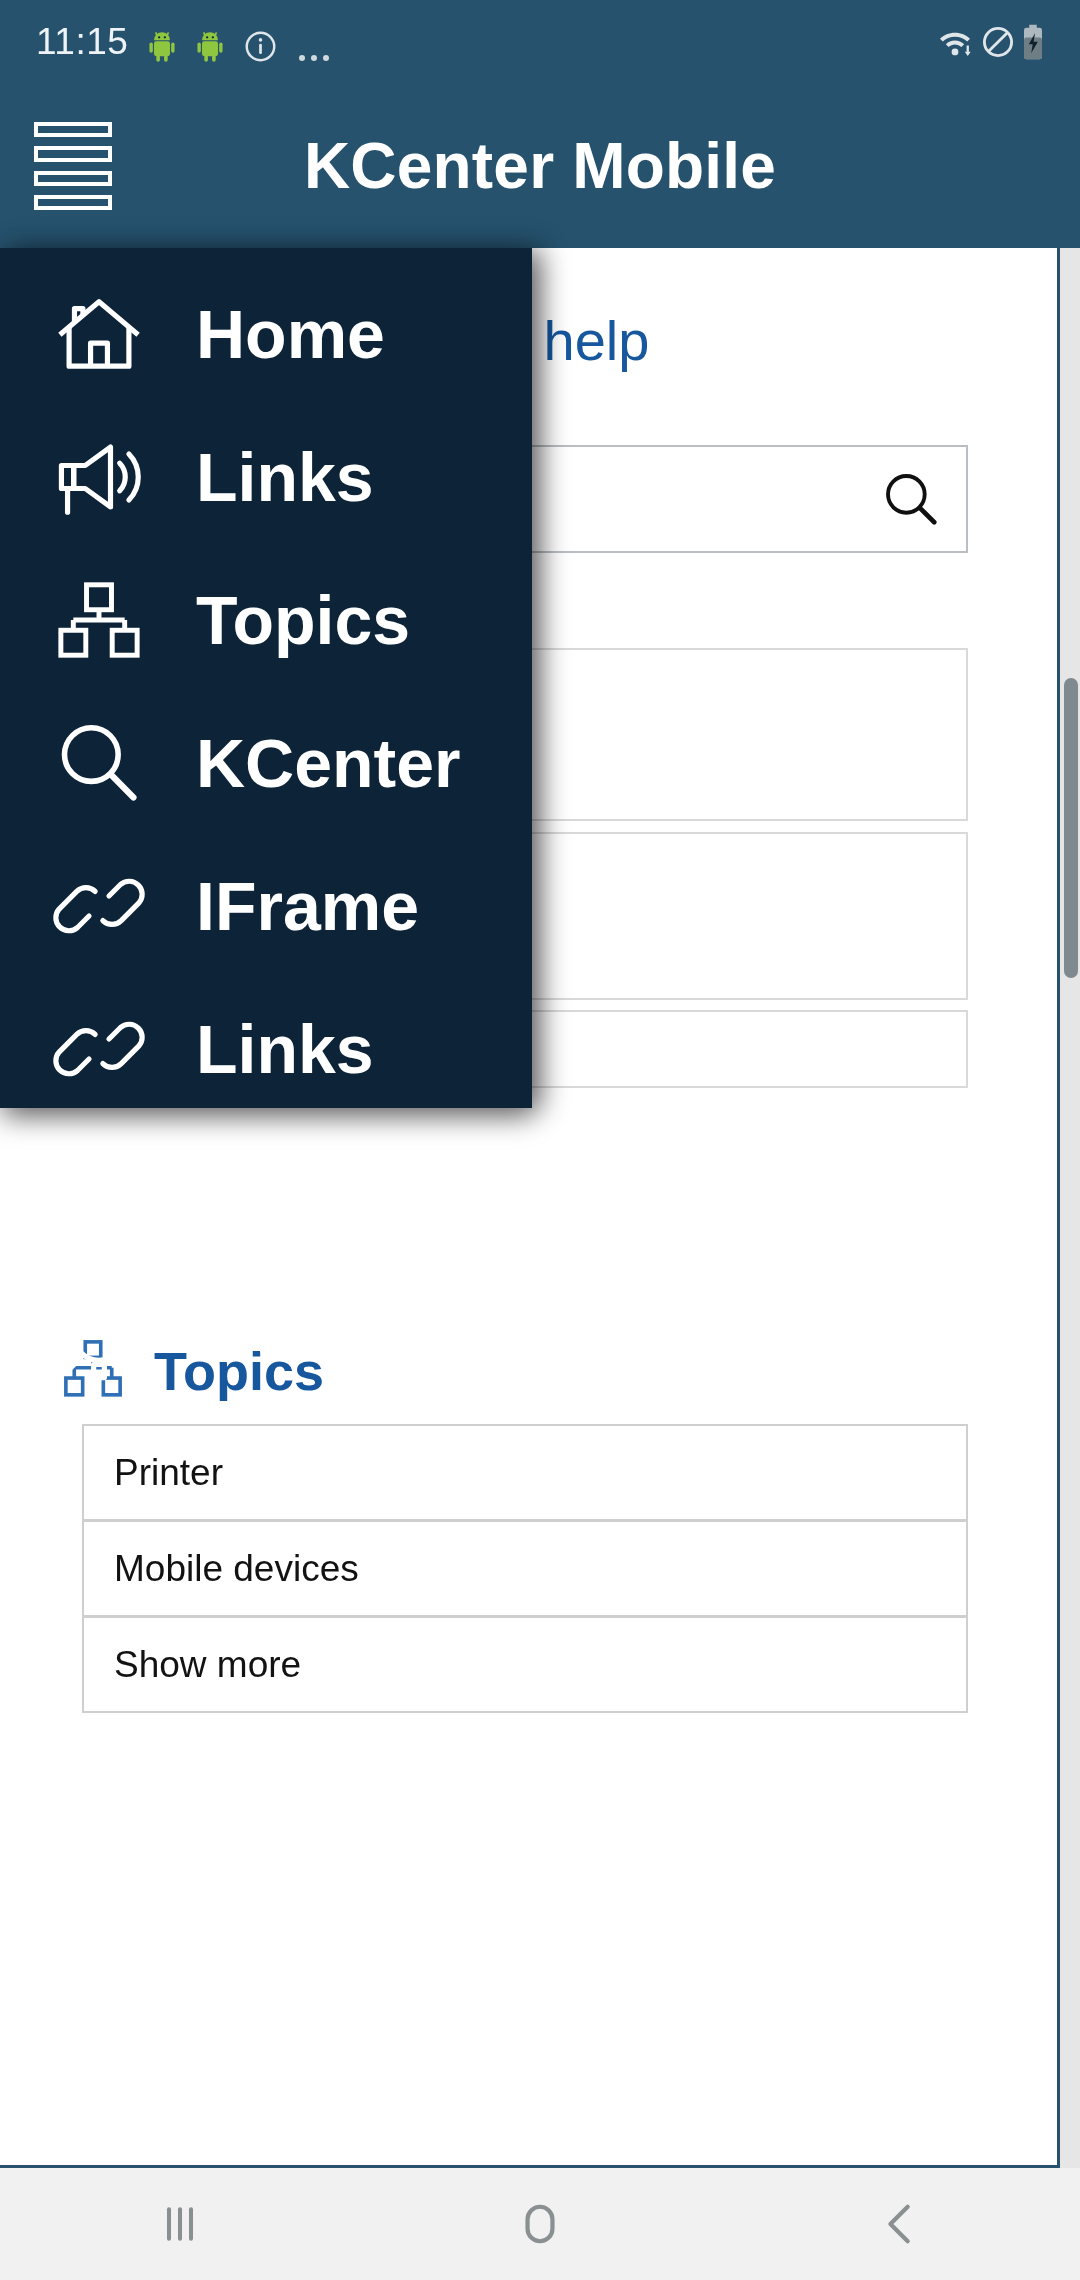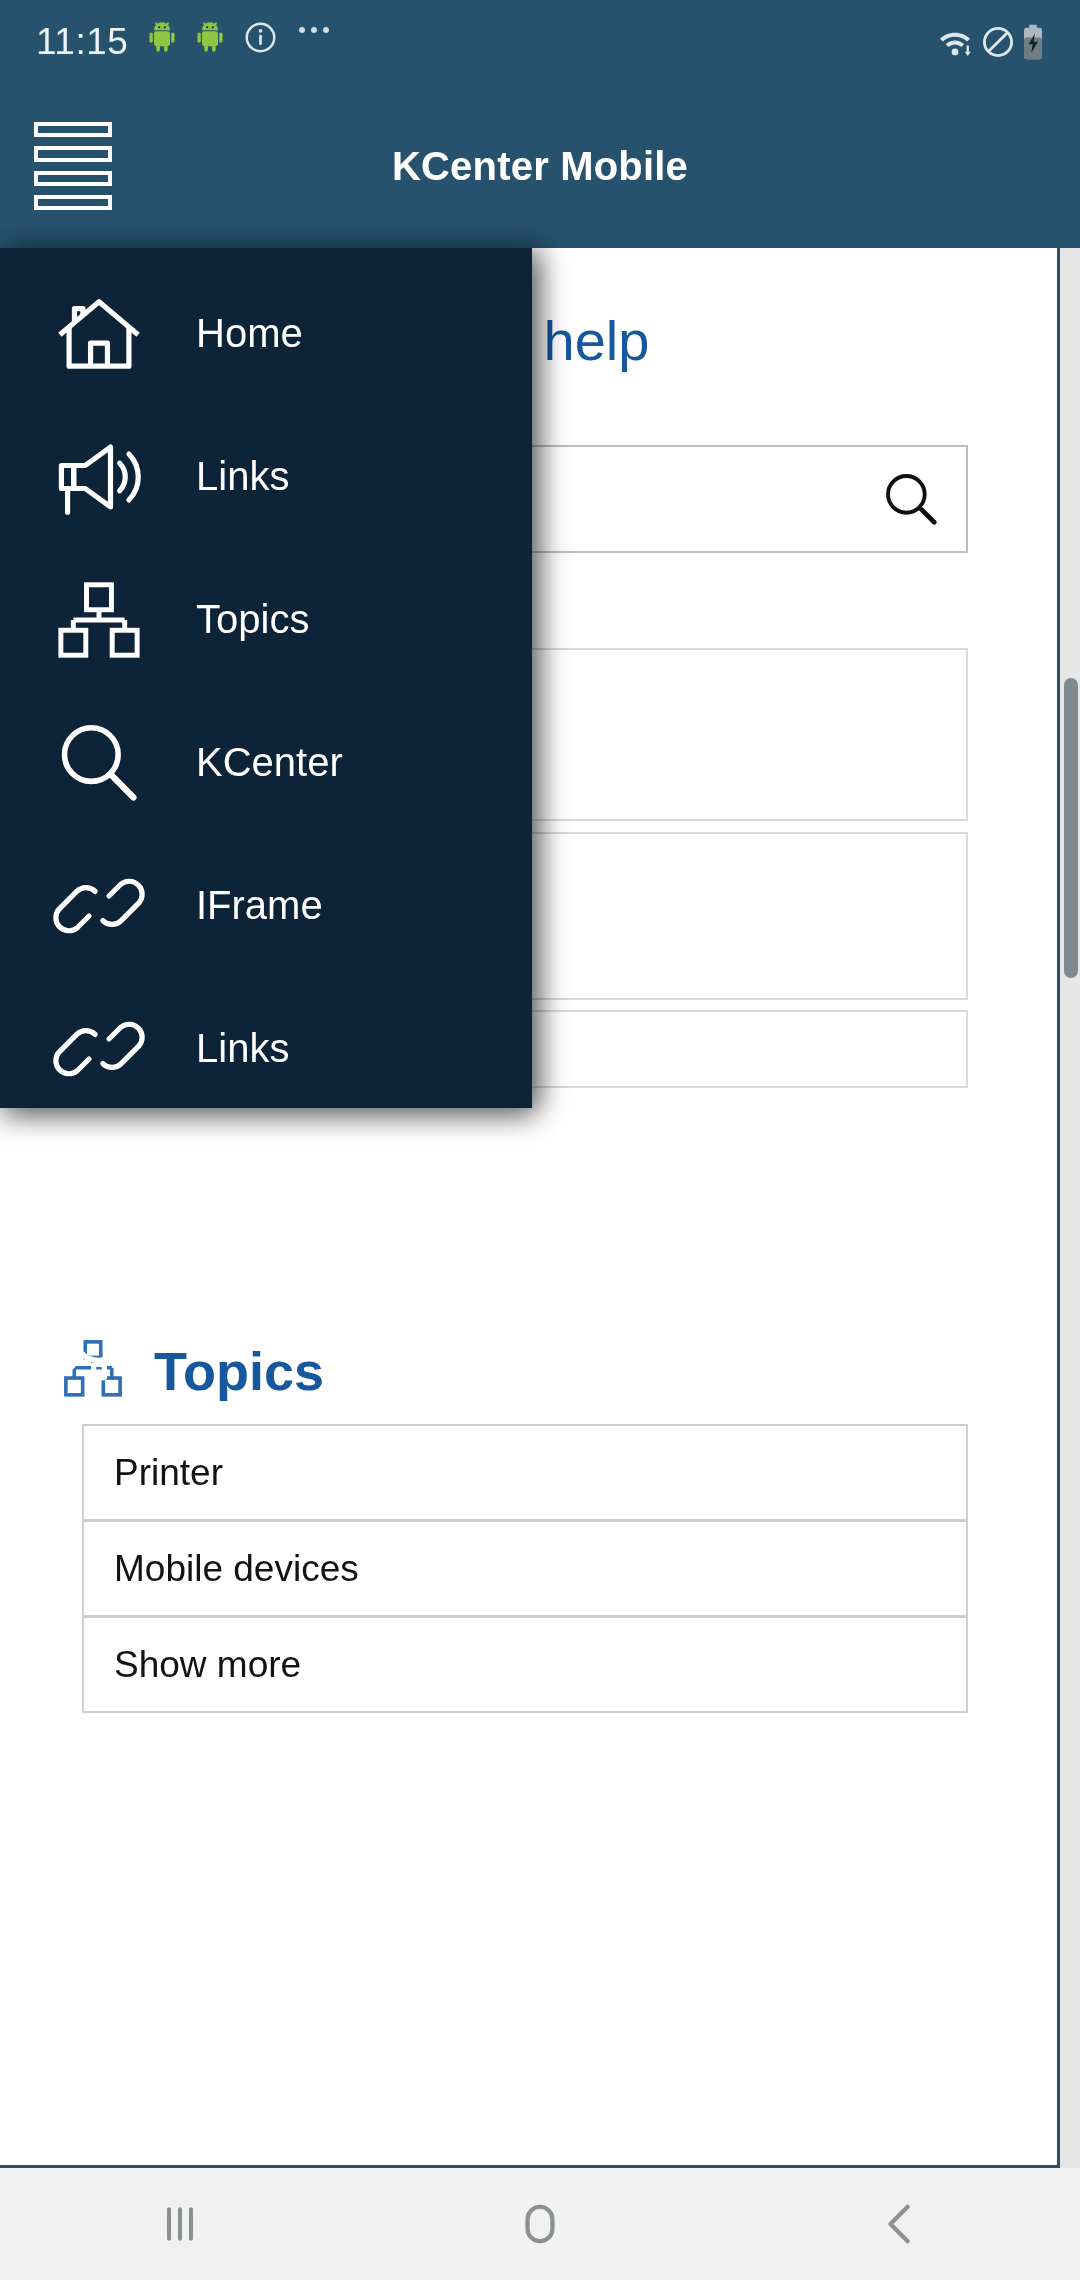--- a/index.html
+++ b/index.html
@@ -18,21 +18,21 @@
 
   
   #status-bar {
     position: absolute; top: 0; left: 0;
     width: 1080px; height: 84px;
     background: #26526e;
     display: flex; align-items: center;
     padding: 0 36px;
     color: #e9eef1;
   }
-  #status-left { display: flex; align-items: flex-start; gap: 20px; }
+  #status-left { display: flex; align-items: flex-end; gap: 20px; }
   #status-clock { font-size: 37px; font-weight: 400; letter-spacing: .5px; color:#eef3f6; }
   .sb-icon { display: inline-flex; align-items: center; justify-content: center; }
   #status-right { margin-left: auto; display: flex; align-items: center; gap: 7px; }
 
   
   #app-bar {
     position: absolute; top: 84px; left: 0;
     width: 1080px; height: 164px;
     background: #26526e;
     display: flex; align-items: center;
@@ -47,21 +47,21 @@
   }
   #menu-button .bar {
     height: 17px; width: 100%;
     border: 4px solid #ffffff;
     background: #26526e;
   }
   #app-title {
     width: 100%;
     text-align: center;
     color: #ffffff;
-    font-size: 40px;
+    font-size: 64px;
     font-weight: 700;
     letter-spacing: .2px;
   }
 
   
   #content-frame {
     position: absolute; top: 248px; left: 0;
     width: 1080px; height: 1920px;
     background: #e6e6e6;
   }
@@ -153,22 +153,22 @@
     padding-left: 44px;
     cursor: pointer;
   }
   .drawer-icon {
     width: 110px; min-width: 110px;
     display: flex; align-items: center; justify-content: center;
   }
   .drawer-label {
     margin-left: 42px;
     color: #ffffff;
-    font-size: 40px;
-    font-weight: 400;
+    font-size: 68px;
+    font-weight: 700;
     white-space: nowrap;
   }
 
   
   #nav-bar {
     position: absolute; bottom: 0; left: 0;
     width: 1080px; height: 112px;
     background: #f1f1f1;
     display: flex; align-items: center; justify-content: space-around;
   }

